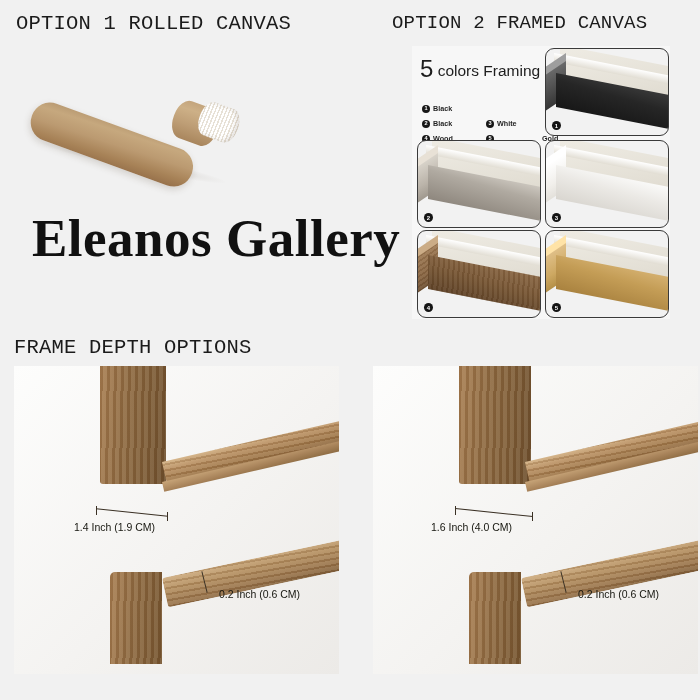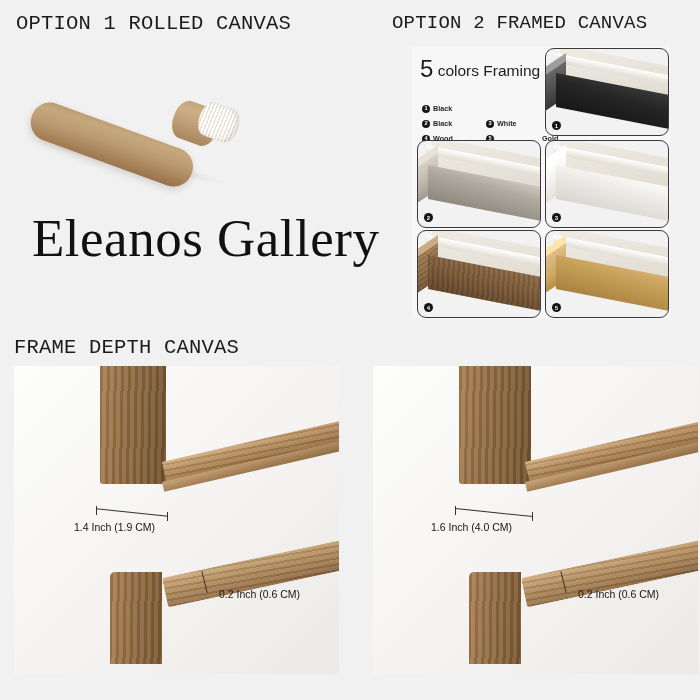--- a/index.html
+++ b/index.html
@@ -28,21 +28,21 @@
   #h-option2 { left: 392px; top: 12px;  font-size: 19px; }
   #h-depth   { left: 14px;  top: 336px; font-size: 20.5px; }
 
   
   #brand {
     position: absolute;
     left: 32px;
     top: 208px;
     font-family: "Liberation Serif", "DejaVu Serif", serif;
     font-size: 53px;
-    font-weight: 400;
+    font-weight: 700;
     color: #111111;
     letter-spacing: 0.5px;
     white-space: nowrap;
   }
 
   
   #tube-area {
     position: absolute;
     left: 24px;
     top: 52px;
@@ -451,21 +451,21 @@
       <div class="canvas-face"></div>
       <div class="inner-lip"></div>
       <div class="rail-top"></div>
       <div class="rail-side"></div>
       <div class="rail-front"></div>
     </div>
     <div class="tile-badge">5</div>
   </div>
 </div>
 
-<div class="section-heading" id="h-depth">FRAME DEPTH CANVAS</div>
+<div class="section-heading" id="h-depth">FRAME DEPTH OPTIONS</div>
 
 <div class="depth-photo" id="depth-left">
   <div class="wood-vert" style="left:86px; height:122px;"></div>
   <div class="wood-diag" style="left:148px; top:96px; width:190px; transform:rotate(-13deg); transform-origin:left top;"></div>
   <div class="wood-diag-thin" style="left:148px; top:116px; width:190px; transform:rotate(-13deg); transform-origin:left top;"></div>
 
   <div class="dim-tick" style="left:82px; top:146px; width:72px; height:1px; transform:rotate(6deg);"></div>
   <div class="dim-tick" style="left:82px; top:140px; width:1px; height:9px;"></div>
   <div class="dim-tick" style="left:153px; top:146px; width:1px; height:9px;"></div>
   <div class="dim-label" style="left:60px; top:155px;">1.4 Inch (1.9 CM)</div>

